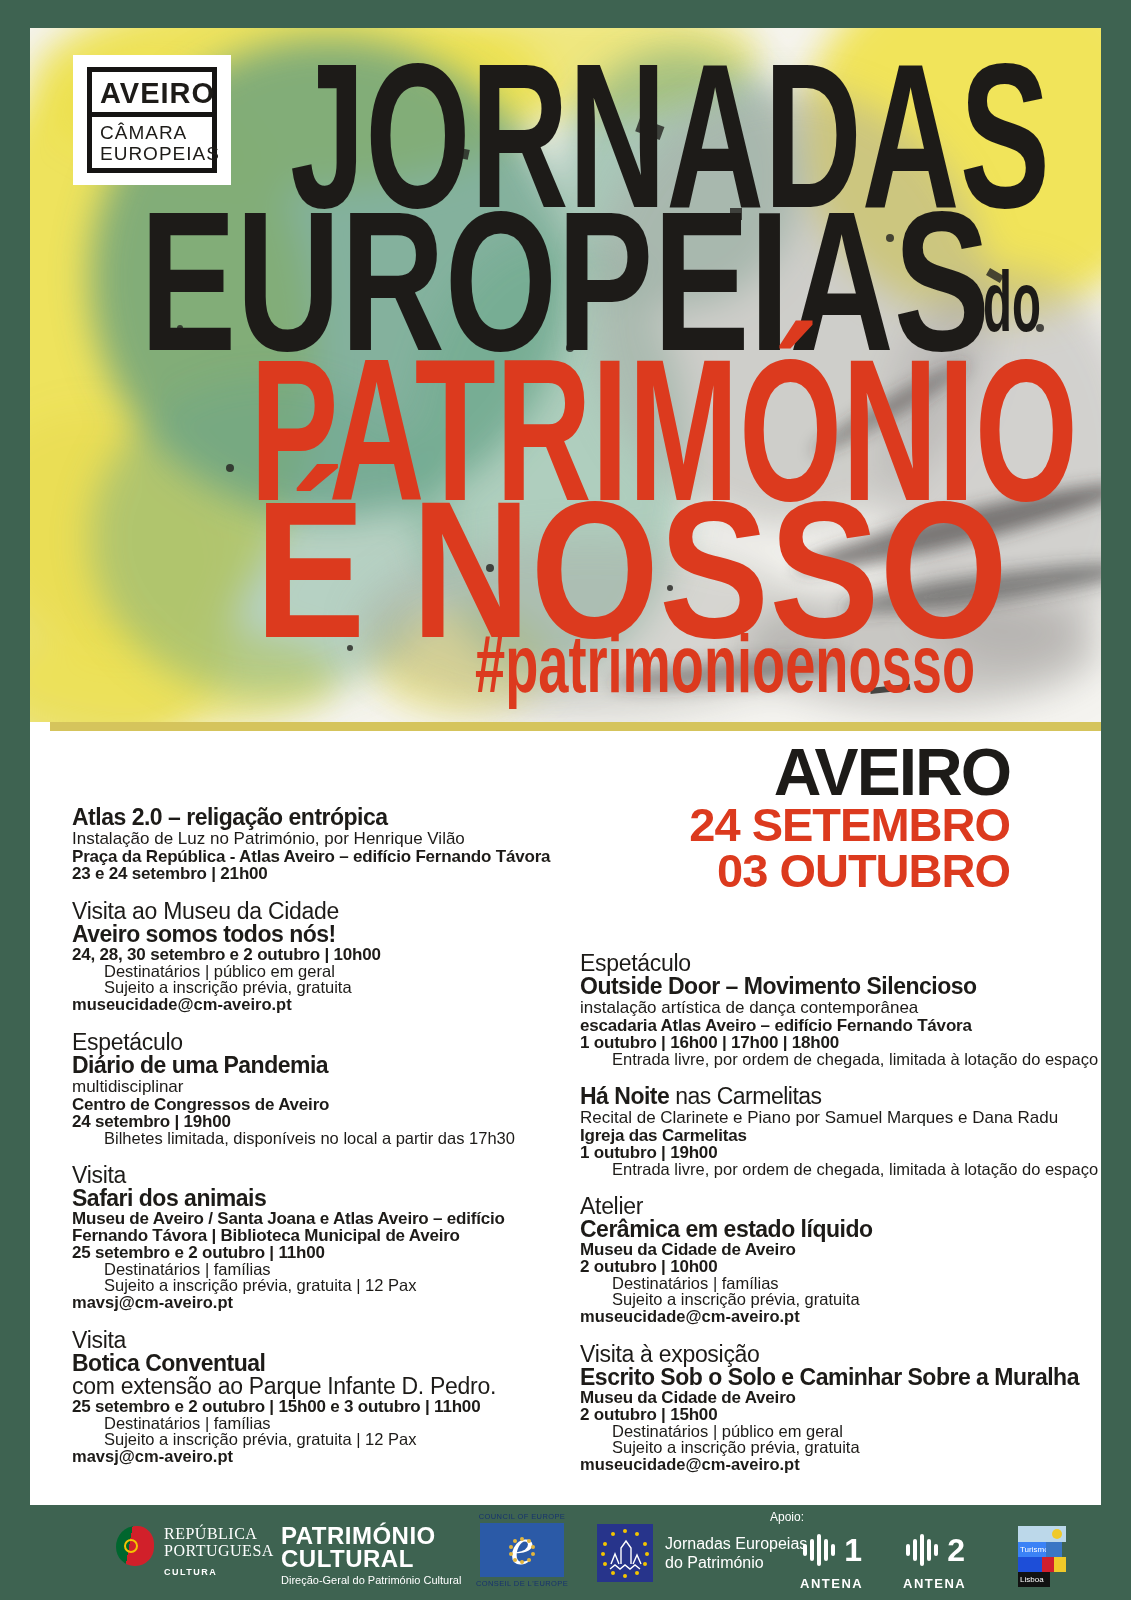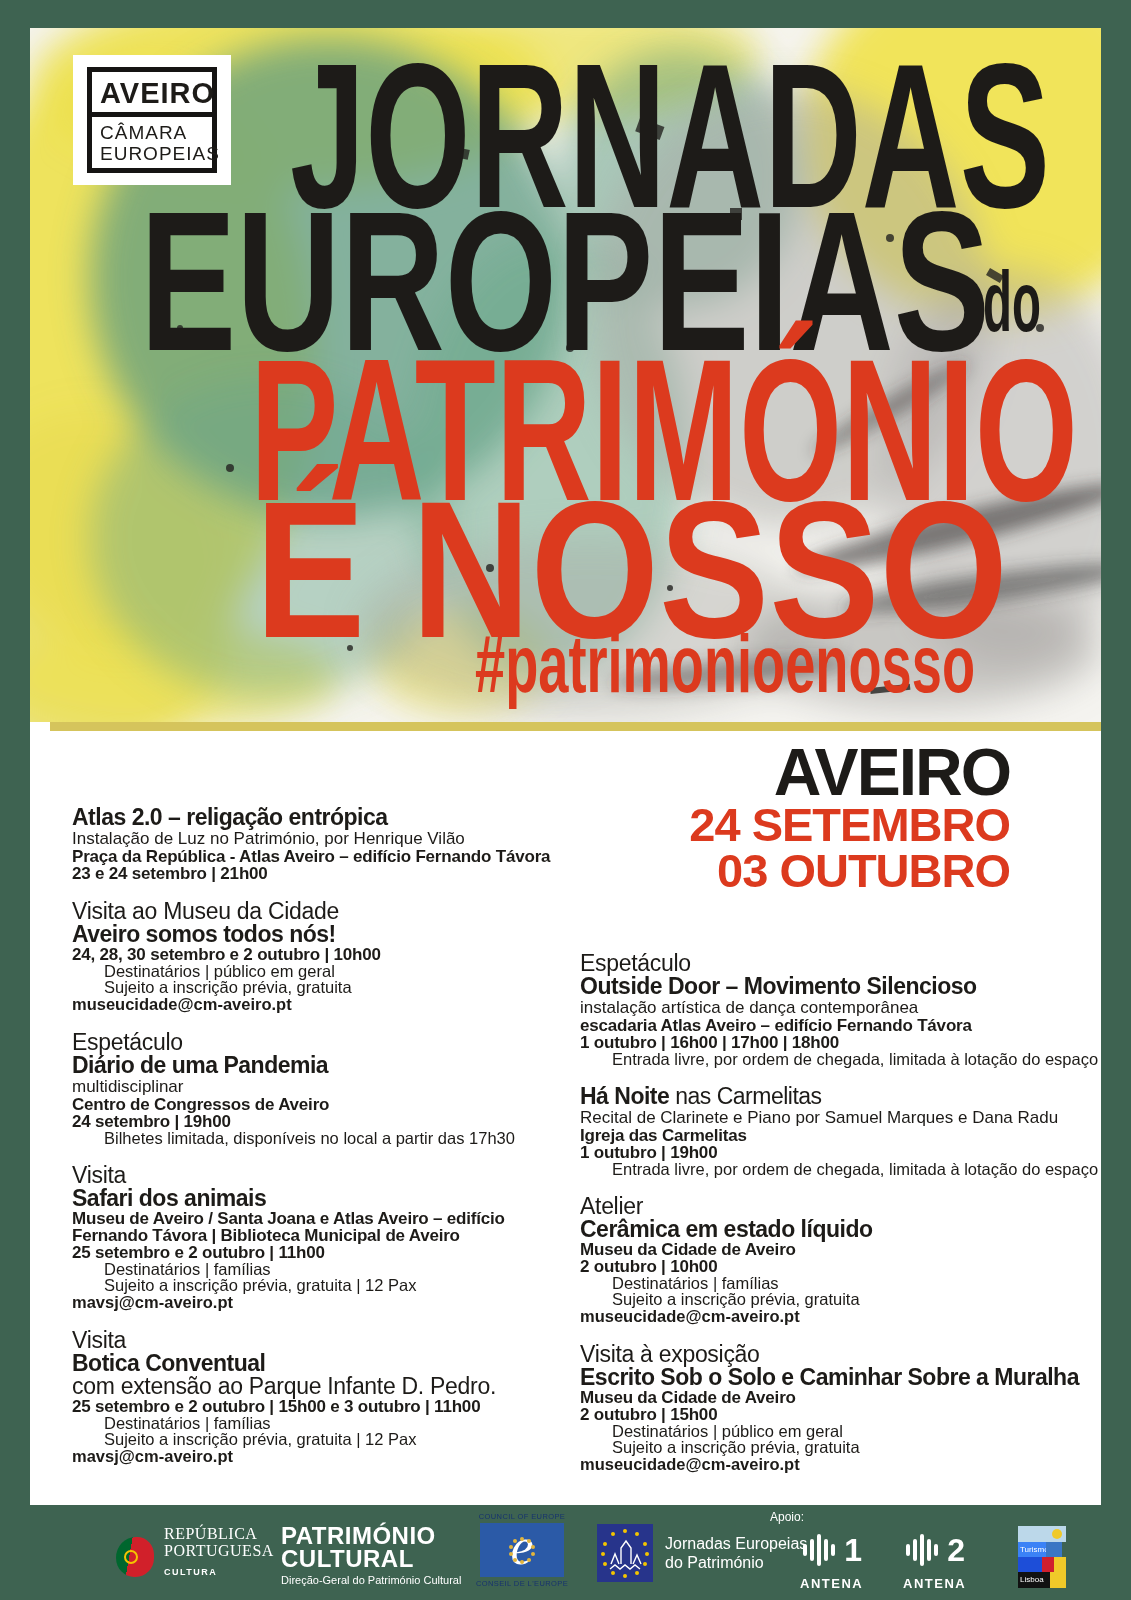--- a/index.html
+++ b/index.html
@@ -35,21 +35,21 @@
   .ev-cat{font-size:23px;line-height:23px;font-weight:400;letter-spacing:-0.3px;}
   .ev-title{font-size:23px;line-height:23px;font-weight:700;letter-spacing:-0.5px;}
   .ev-title .tail{font-weight:400;}
   .ev-sublg{font-size:23px;line-height:23px;font-weight:400;letter-spacing:-0.3px;}
   .ev-sub{font-size:17px;line-height:19px;font-weight:400;}
   .ev-bold{font-size:17px;line-height:17px;font-weight:700;letter-spacing:-0.2px;}
   .ev-det{font-size:16.5px;line-height:16px;font-weight:400;margin-left:32px;}
   .ev-email{font-size:16.5px;line-height:18px;font-weight:700;color:var(--ink);text-decoration:none;display:block;}
   
   .footer-item{position:absolute;color:#fff;}
-  .rp{left:116px;top:1526px;display:flex;align-items:flex-end;}
+  .rp{left:116px;top:1526px;display:flex;align-items:flex-start;}
   .rp-flag{width:38px;height:40px;margin-right:10px;position:relative;border-radius:54% 46% 50% 50%;background:linear-gradient(100deg,#00662e 0 37%,#d1202a 37% 100%);overflow:hidden;}
   .rp-flag .ring{position:absolute;left:8px;top:13px;width:14px;height:14px;border:2.5px solid #f4c400;border-radius:50%;}
   .rp-text .nm{font-family:"Liberation Serif",serif;font-size:16px;line-height:16.5px;letter-spacing:0.5px;}
   .rp-text .tag{font-size:9px;font-weight:700;letter-spacing:1.5px;margin-top:8px;}
   .pc{left:281px;top:1524px;}
   .pc .big{font-size:24px;line-height:23px;font-weight:700;letter-spacing:0.5px;}
   .pc .sub{font-size:11px;line-height:12px;margin-top:4px;font-weight:400;}
   .coe{left:472px;top:1512px;width:100px;text-align:center;}
   .coe .micro{font-size:7.5px;line-height:9px;color:#17336e;letter-spacing:0.4px;}
   .coe-flag{width:84px;height:54px;background:#2B5AA7;margin:2px auto;position:relative;}
@@ -70,21 +70,21 @@
   .antena .num{font-size:32px;font-weight:700;line-height:32px;}
   .antena .wordmark{font-size:13px;font-weight:700;letter-spacing:1.5px;margin-top:6px;}
   .tdl{left:1018px;top:1526px;width:48px;}
   .tdl-r1{height:16px;background:#BCD8EA;position:relative;}
   .tdl-r1 .sun{position:absolute;right:4px;top:3px;width:10px;height:10px;border-radius:50%;background:#F0C929;}
   .tdl-row{display:flex;height:15px;}
   .tdl-cell{color:#fff;font-size:8px;line-height:15px;padding-left:2px;overflow:hidden;}
   .t-green{background:#3b82f6;width:28px;} .t-blue{background:#3A76C4;width:16px;}
   .t-purple{background:#1d4ed8;width:16px;padding-left:24px;} .t-red{background:#D01F2E;width:16px;}
   .t-yellow{background:#F0C929;width:16px;} .t-black{background:#111;width:32px;}
-  .tdl-bottom{height:16px;}
+  .tdl-bottom{height:16px;flex-direction:column;}
 </style>
 </head>
 <body>
 
 <div class="white-panel"></div>
 
 <div class="hero">
   <svg width="1071" height="694" viewBox="0 0 1071 694">
     <defs>
       <filter id="soft" x="-40%" y="-40%" width="180%" height="180%">

